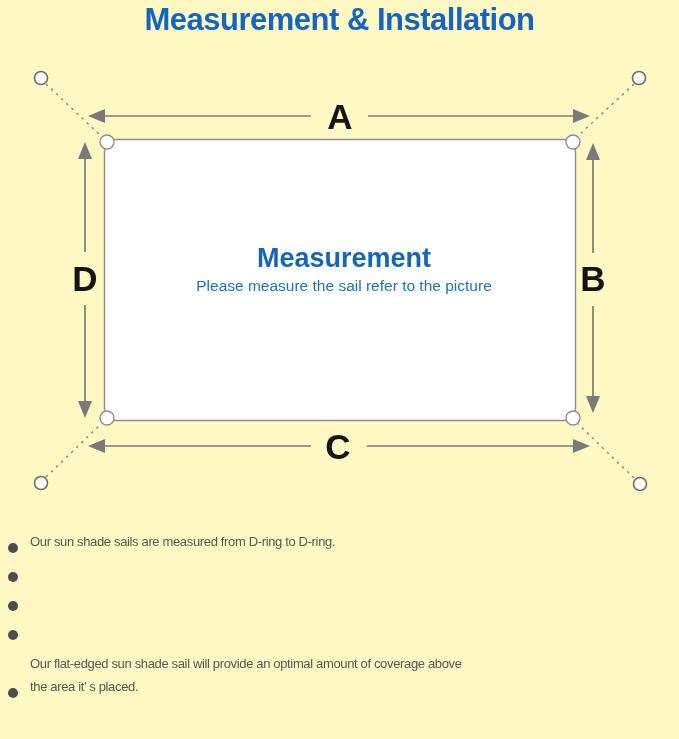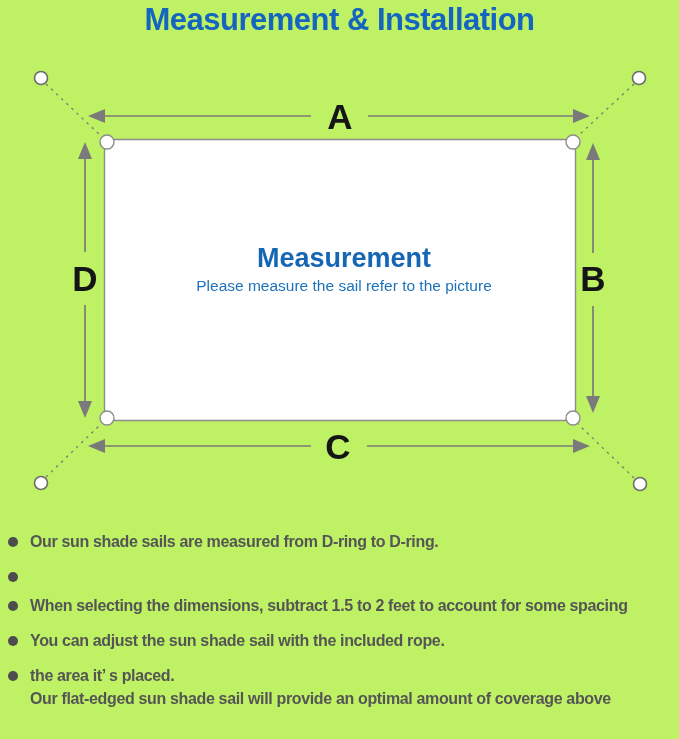--- a/index.html
+++ b/index.html
@@ -1,33 +1,33 @@
 <!DOCTYPE html>
 <html><head>
 <meta charset="utf-8">
 <style>
   html,body{margin:0;padding:0;background:#ffffff;}
   body{font-family:"Liberation Sans",sans-serif;}
-  .stage{position:relative;width:679px;height:739px;background:#bef264;overflow:hidden;}
+  .stage{position:relative;width:679px;height:739px;background:#fef9c3;overflow:hidden;}
   .page-title{
     position:absolute;top:2px;left:0;width:679px;
     text-align:center;font-size:31px;font-weight:bold;color:#1565c0;
     letter-spacing:-0.5px;
   }
   .diagram-svg{position:absolute;top:0;left:0;}
   .dim-label{font-size:35px;font-weight:bold;}
   .center-title{font-size:27px;font-weight:bold;}
   .center-sub{font-size:15.5px;}
   .notes{
     position:absolute;top:530px;left:0;width:679px;
     list-style:none;margin:0;padding:0 0 0 8px;box-sizing:border-box;
   }
   .note-item{
-    display:flex;align-items:flex-start;margin-bottom:12px;
-    color:#555555;font-size:16px;line-height:23px;letter-spacing:-0.35px;font-weight:bold;
+    display:flex;align-items:flex-end;margin-bottom:12px;
+    color:#555555;font-size:13px;line-height:23px;letter-spacing:-0.35px;
   }
   .bullet-dot{
     flex:0 0 auto;width:10px;height:10px;border-radius:50%;
     background:#4d4d4d;margin:7px 12px 0 0;
   }
   .note-lines{white-space:nowrap;}
   .note-line{white-space:nowrap;}
 </style>
 </head>
 <body>
@@ -104,31 +104,27 @@
       <div class="note-lines">
         <div class="note-line">Our sun shade sails are measured from D-ring to D-ring.</div>
       </div>
     </li>
     <li class="note-item">
       <span class="bullet-dot"></span>
     </li>
     <li class="note-item">
       <span class="bullet-dot"></span>
       <div class="note-lines">
-        <div class="note-line">When selecting the dimensions, subtract 1.5 to 2 feet to account for some spacing</div>
       </div>
     </li>
     <li class="note-item">
       <span class="bullet-dot"></span>
-      <div class="note-lines">
-        <div class="note-line">You can adjust the sun shade sail with the included rope.</div>
-      </div>
     </li>
     <li class="note-item">
       <span class="bullet-dot"></span>
       <div class="note-lines">
+        <div class="note-line">Our flat-edged sun shade sail will provide an optimal amount of coverage above</div>
         <div class="note-line">the area it’ s placed.</div>
-        <div class="note-line">Our flat-edged sun shade sail will provide an optimal amount of coverage above</div>
       </div>
     </li>
   </ul>
 
 </div>
 
 </body></html>

